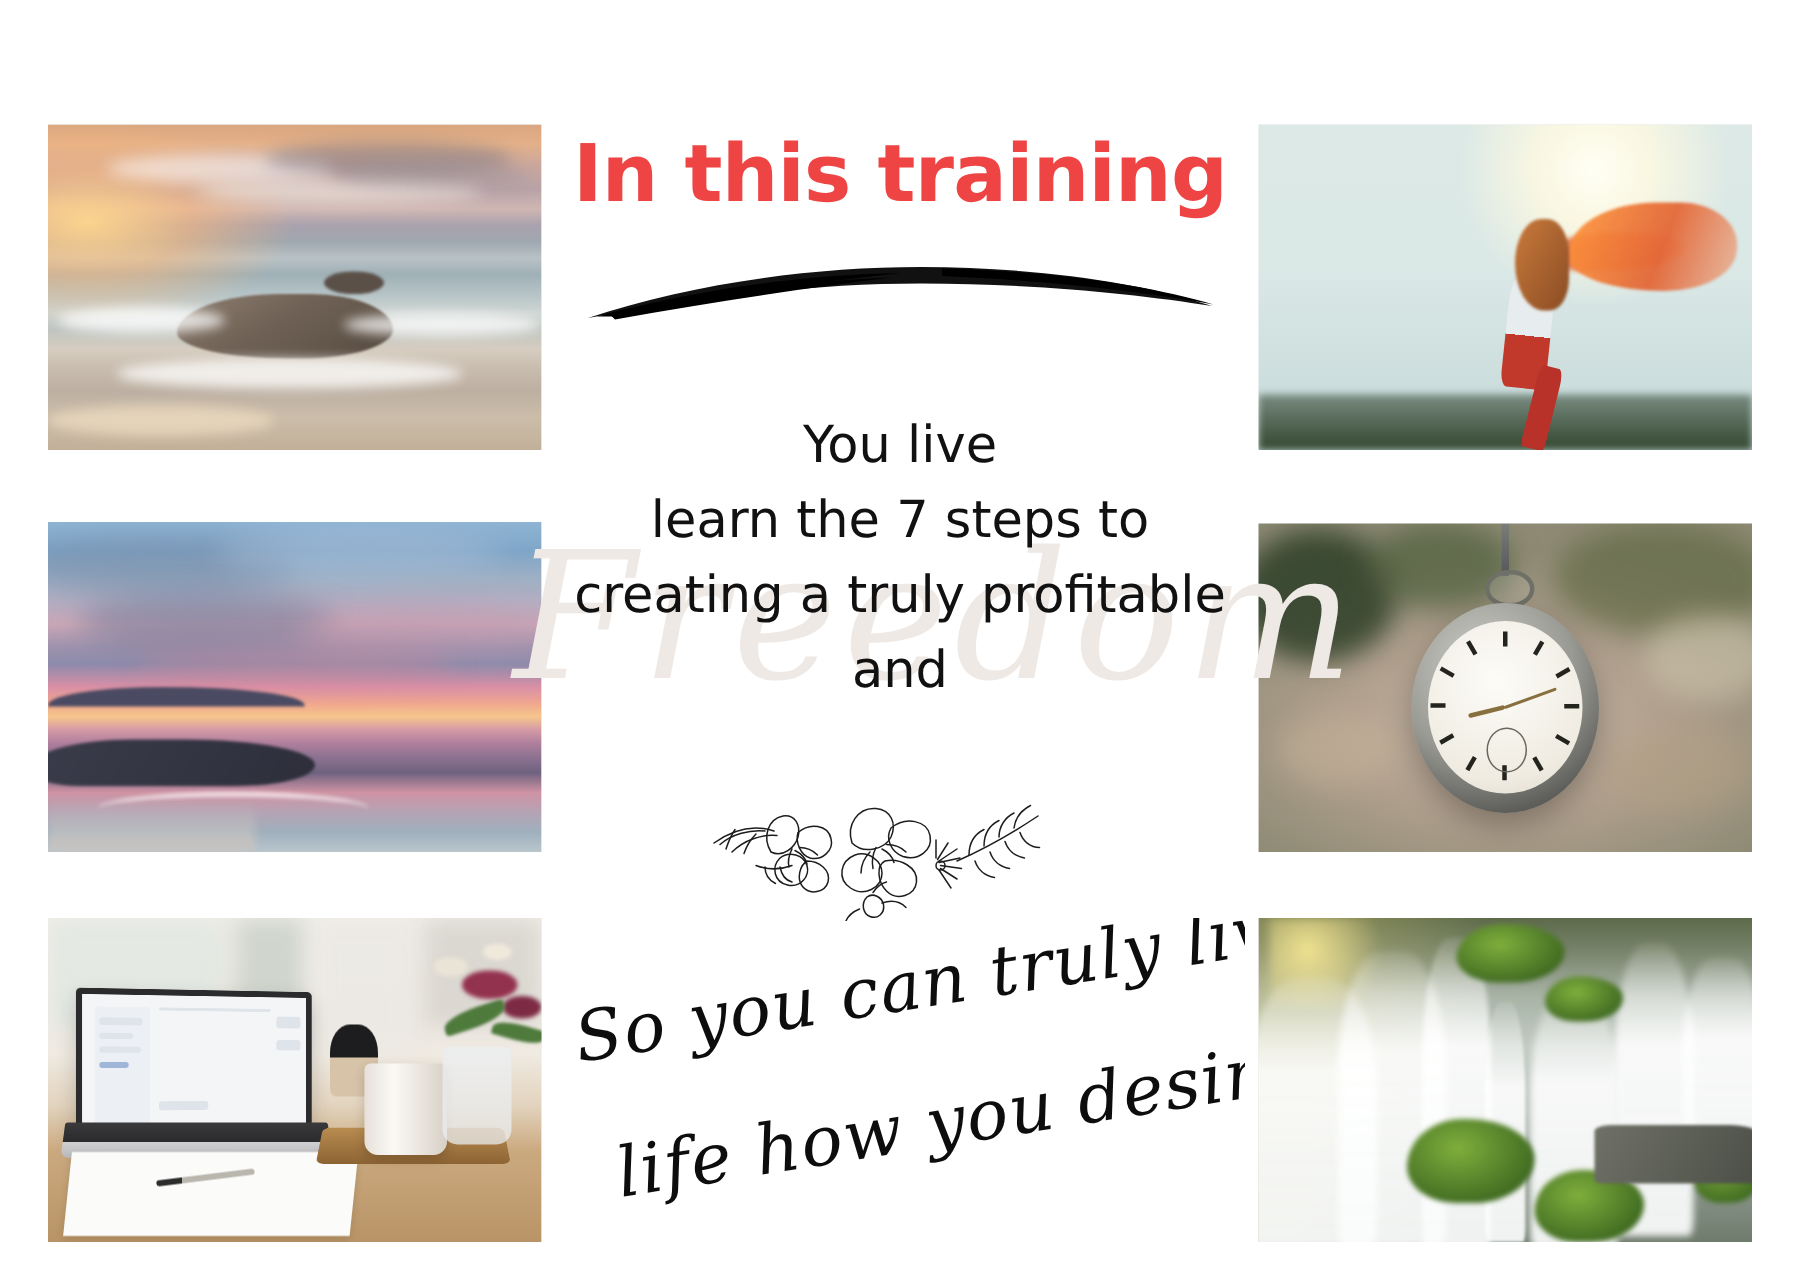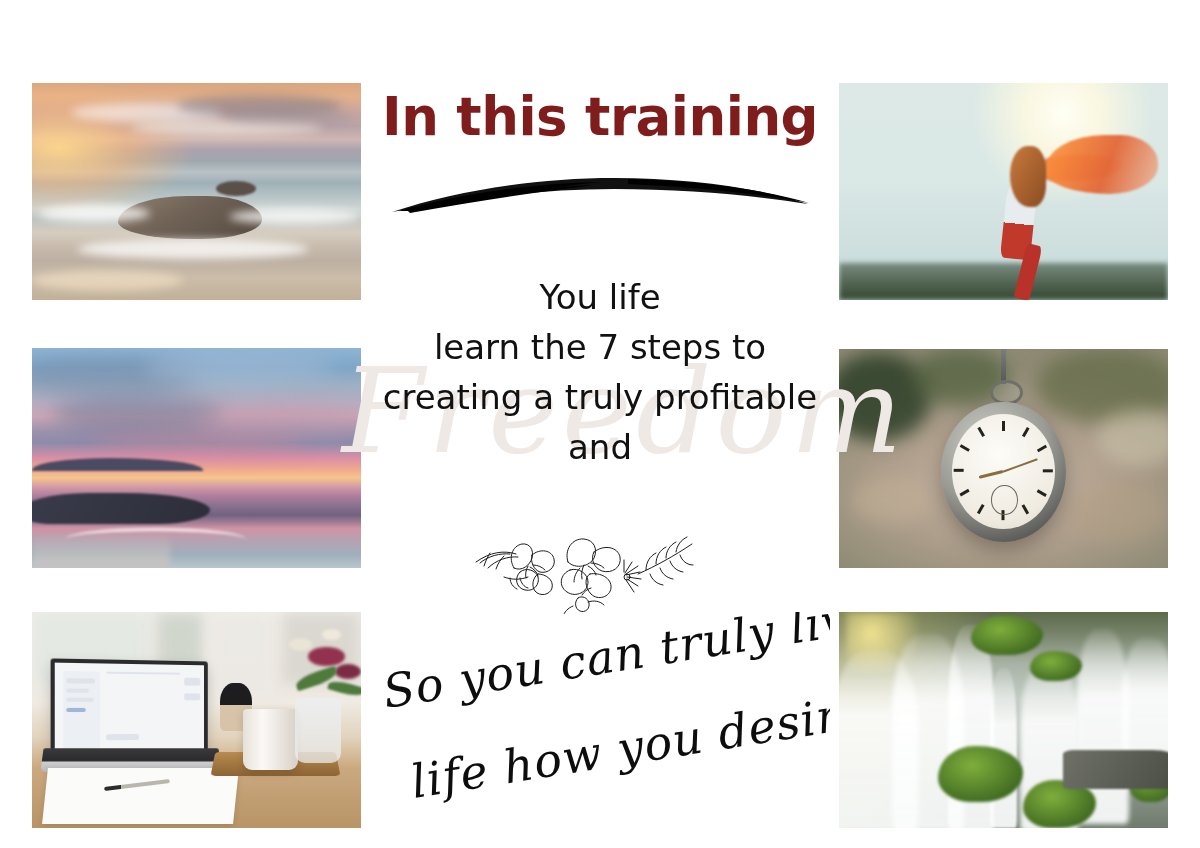--- a/index.html
+++ b/index.html
@@ -414,21 +414,21 @@
   #title {
     position: absolute;
     left: 0;
     top: 86px;
     width: 468px;
     text-align: center;
     font-family: "DejaVu Sans", sans-serif;
     font-weight: bold;
     font-size: 53px;
     letter-spacing: -0.5px;
-    color: #7f1d1d;
+    color: #ef4444;
     white-space: nowrap;
   }
 
   #brush-underline {
     position: absolute;
     left: 22px;
     top: 168px;
     width: 424px;
     height: 56px;
   }
@@ -621,21 +621,21 @@
       <svg viewBox="0 0 424 56" preserveAspectRatio="none" aria-hidden="true">
         <path d="M4,44 C70,22 150,10 226,10 C300,10 372,20 420,36
                  C370,28 300,21 226,21 C152,21 74,31 4,44 Z" fill="#111111"></path>
         <path d="M10,43 C80,24 150,15 214,14 C160,19 92,30 28,43 Z" fill="#000000"></path>
         <path d="M18,41 C92,26 154,19 206,17 C150,24 88,33 22,45 Z" fill="#000000"></path>
         <path d="M240,11 C320,13 380,23 421,35 C378,27 312,19 240,16 Z" fill="#000000"></path>
       </svg>
     </div>
 
     <div id="body-copy">
-      <span class="line">You life</span>
+      <span class="line">You live</span>
       <span class="line">learn the 7 steps to</span>
       <span class="line">creating a truly profitable</span>
       <span class="line">and</span>
     </div>
 
     <div id="floral-divider">
       <svg viewBox="0 0 240 92" aria-hidden="true">
         <g fill="none" stroke="#1d1d1d" stroke-width="1" stroke-linecap="round" stroke-linejoin="round">
 
           <path d="M6,40 C20,30 34,28 46,32"></path>

